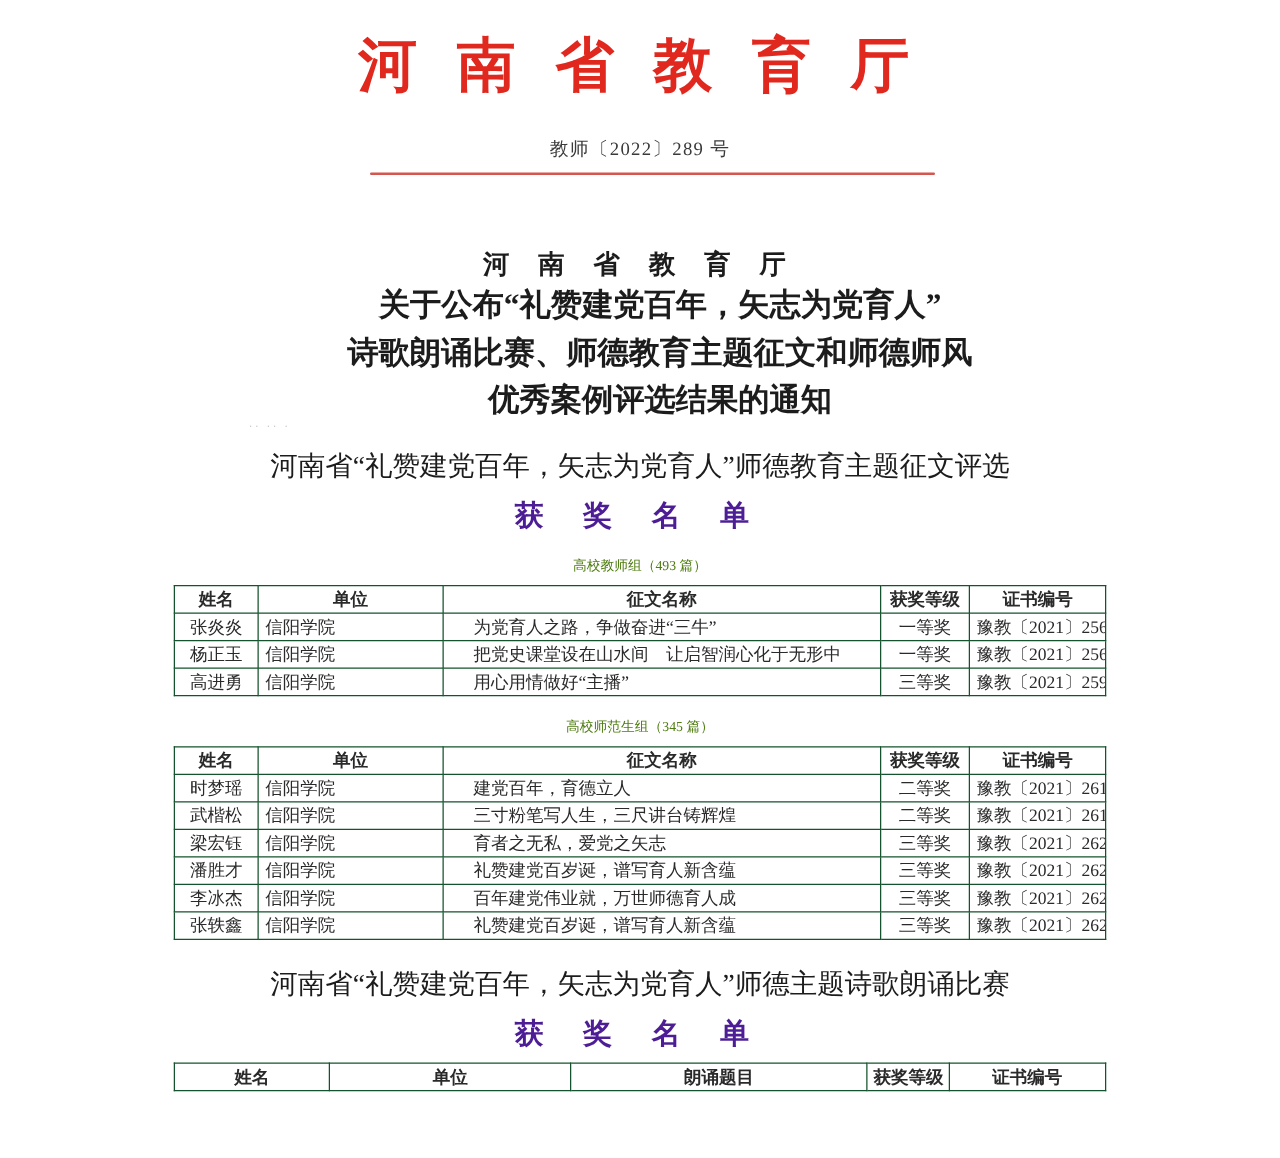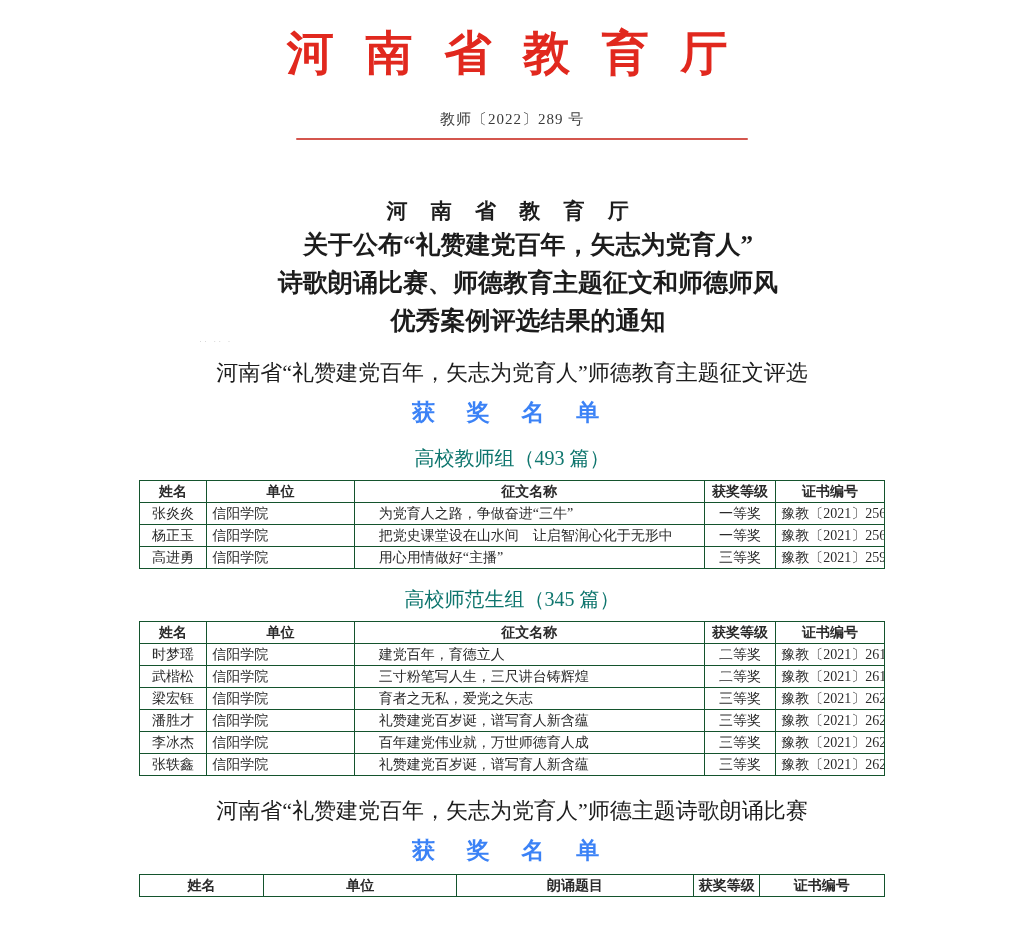--- a/index.html
+++ b/index.html
@@ -82,27 +82,27 @@
     font-weight: 400;
     color: #1c1c1c;
     white-space: nowrap;
   }
   .section-subtitle {
     margin-top: 9px;
     text-align: center;
     font-size: 23px;
     font-weight: 700;
     letter-spacing: 13px;
-    color: #3b82f6;
+    color: #4c1d95;
   }
   .group-label {
     margin-top: 17px;
     text-align: center;
-    font-size: 20px;
-    color: #0f766e;
+    font-size: 11px;
+    color: #4d7c0f;
   }
   
   table.award-table {
     width: 746px;
     margin: 8px auto 0 auto;
     border-collapse: collapse;
     table-layout: fixed;
     font-size: 14px;
     color: #2a2a2a;
   }

